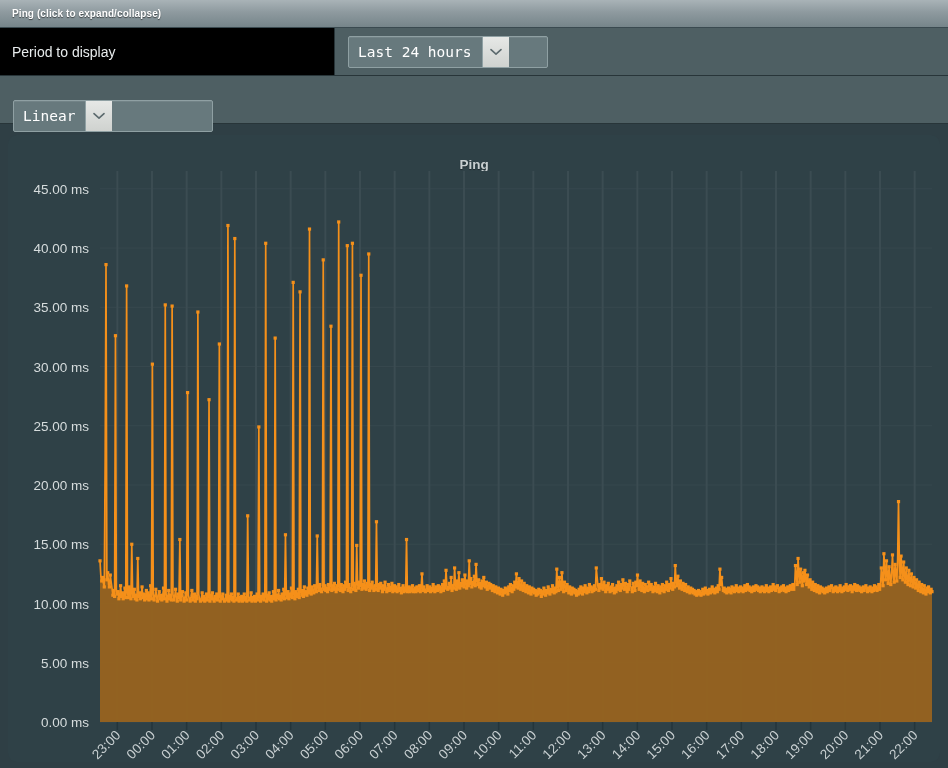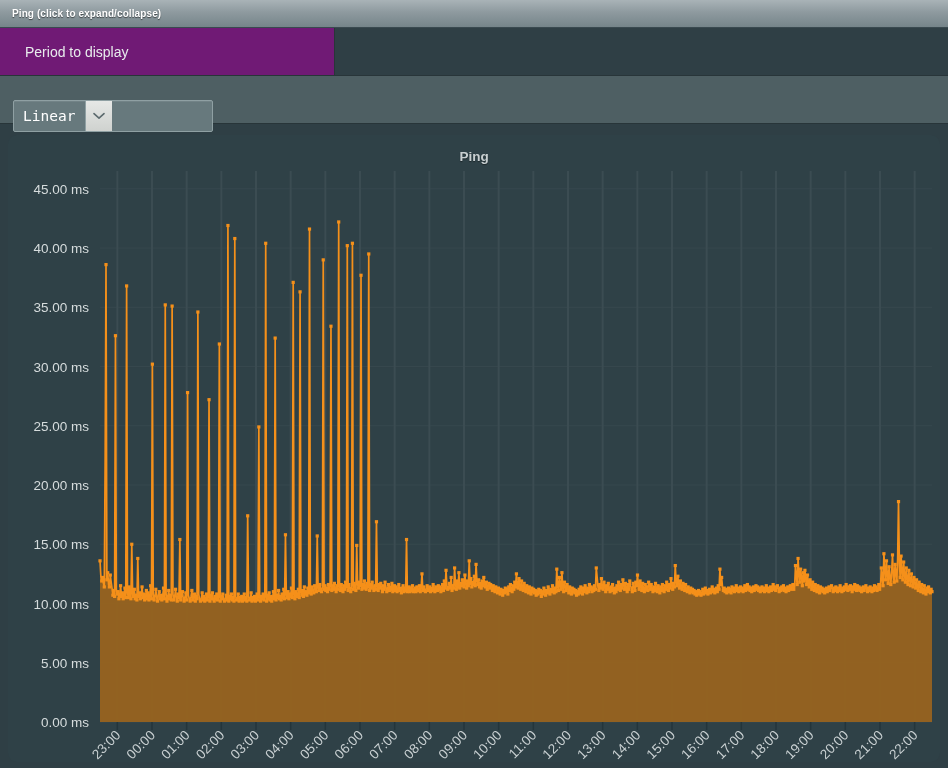--- a/index.html
+++ b/index.html
@@ -35,24 +35,24 @@
   
   .form-row {
     display: flex;
     height: 48px;
     border-bottom: 1px solid #283539;
     box-sizing: border-box;
   }
   .form-label {
     width: 335px;
     flex: 0 0 335px;
-    background: #701a75;
+    background: #000000;
     display: flex;
     align-items: center;
-    padding-left: 25px;
+    padding-left: 12px;
     box-sizing: border-box;
     border-right: 1px solid #283539;
   }
   .form-label span {
     color: #e8eced;
     font-size: 14px;
   }
   .form-control {
     flex: 1 1 auto;
     background: #4e5f63;
@@ -103,21 +103,21 @@
     top: 135px;
     width: 932px;
     height: 627px;
     background: #2f4147;
     border-radius: 9px;
     box-sizing: border-box;
     overflow: hidden;
   }
   .chart-title {
     position: absolute;
-    top: 14px;
+    top: 22px;
     left: 0;
     width: 100%;
     text-align: center;
     color: #c8cfd1;
     font-size: 13.5px;
     font-weight: bold;
     text-shadow: 0 1px 1px rgba(0,0,0,0.4);
   }
   .chart-svg {
     position: absolute;
@@ -140,20 +140,30 @@
 </head>
 <body>
 
 <div class="panel-header">
   <span class="panel-header-title">Ping (click to expand/collapse)</span>
 </div>
 
 <div class="form-row">
   <div class="form-label">
     <span>Period to display</span>
+  </div>
+  <div class="form-control">
+    <div class="select select-period">
+      <div class="select-value">Last 24 hours</div>
+      <div class="select-arrow">
+        <svg width="12" height="8" viewBox="0 0 12 8" aria-hidden="true">
+          <path d="M1 1.6 L6 6.2 L11 1.6" fill="none" stroke="#5c6a6e" stroke-width="1.6" stroke-linecap="round" stroke-linejoin="round"></path>
+        </svg>
+      </div>
+    </div>
   </div>
 </div>
 
 <div class="form-row">
   <div class="form-control">
     <div class="select select-scale">
       <div class="select-value">Linear</div>
       <div class="select-arrow">
         <svg width="12" height="8" viewBox="0 0 12 8" aria-hidden="true">
           <path d="M1 1.6 L6 6.2 L11 1.6" fill="none" stroke="#5c6a6e" stroke-width="1.6" stroke-linecap="round" stroke-linejoin="round"></path>

